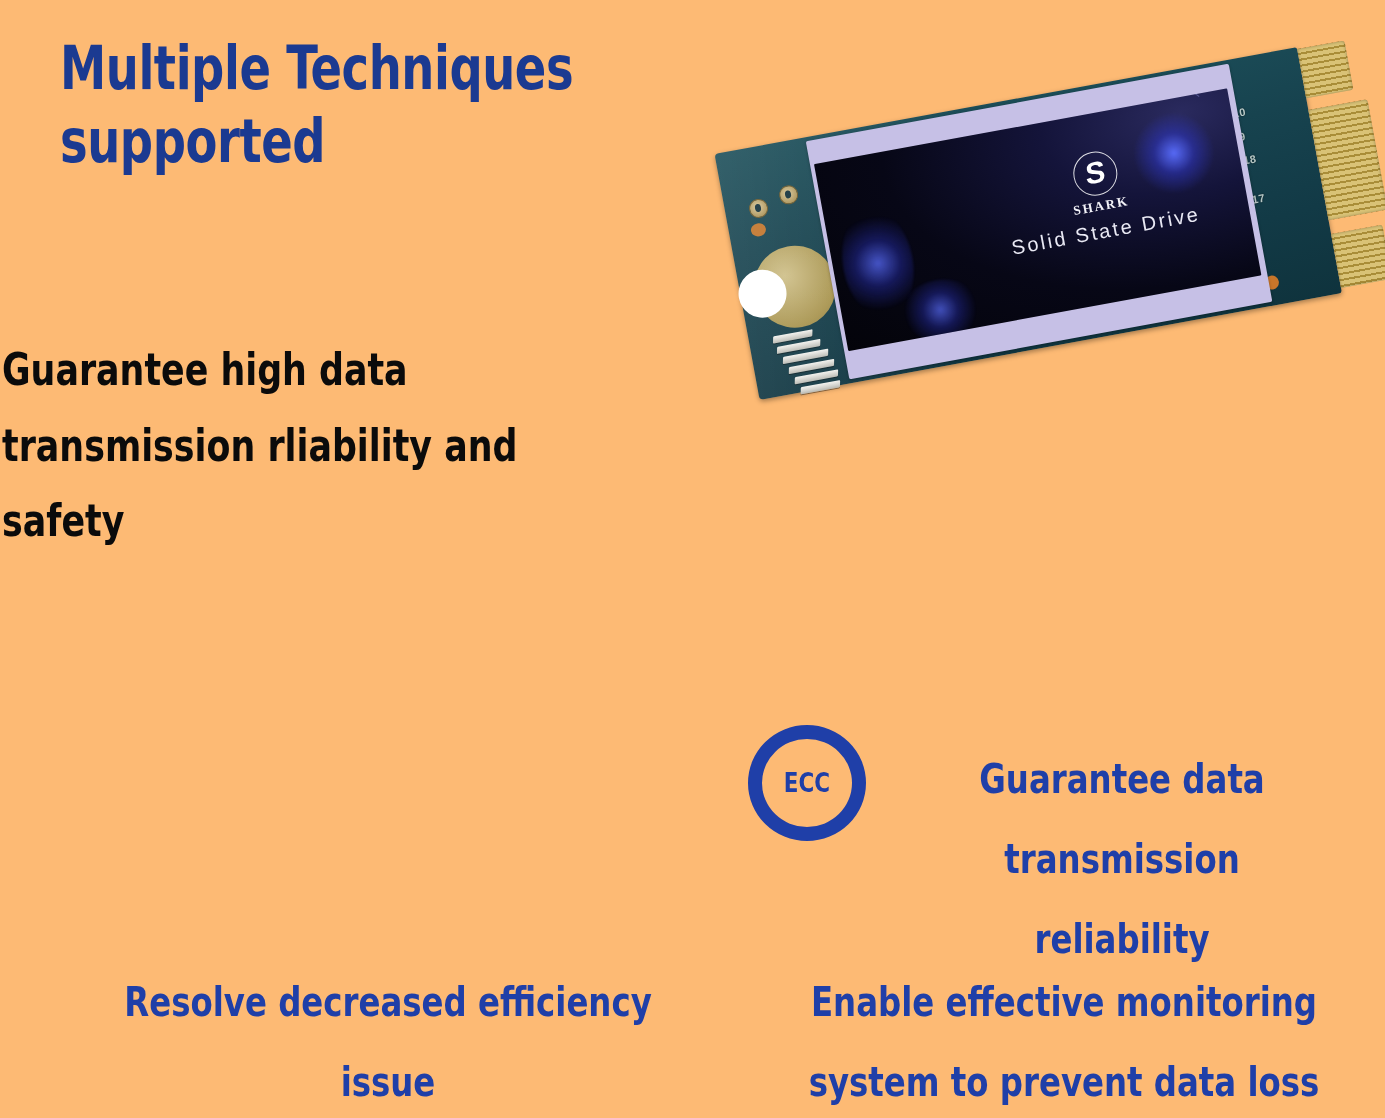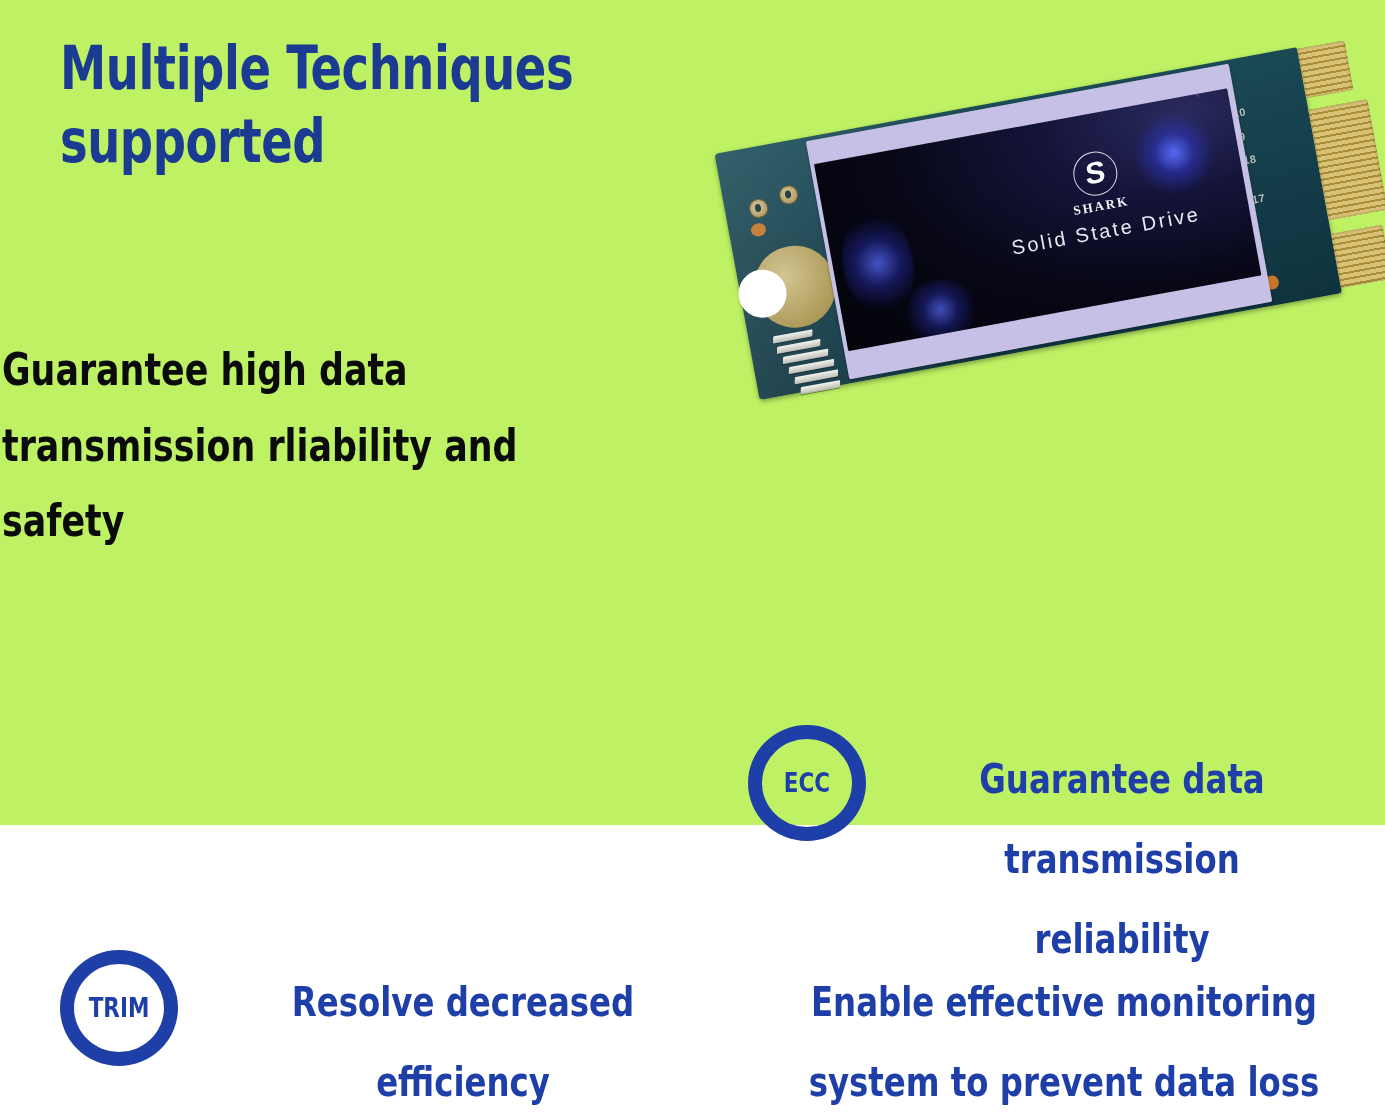--- a/index.html
+++ b/index.html
@@ -2,21 +2,21 @@
 <html><head>
 <meta charset="utf-8">
 <title>SSD Feature Infographic</title>
 <style>
   html,body{margin:0;padding:0;background:#ffffff;}
   body{
     width:1385px;height:1118px;position:relative;overflow:hidden;
     font-family:"Liberation Sans", sans-serif;
     -webkit-font-smoothing:antialiased;
   }
-  .stage{position:absolute;left:0;top:0;width:1385px;height:825px;background:#bef264;}
+  .stage{position:absolute;left:0;top:0;width:1385px;height:1118px;background:#fdba74;}
 
   
   .headline{
     position:absolute;left:60px;top:32px;width:620px;
     color:#1b3a91;
     font-family:"Liberation Sans Narrow","DejaVu Sans Condensed","Liberation Sans",sans-serif;
     font-weight:700;
     font-size:60px;line-height:1.22;
     letter-spacing:-0.5px;
     transform:scaleX(0.86);transform-origin:left top;
@@ -292,23 +292,20 @@
 
     <div class="feat f-ecc">
       <div class="badge sm">
         <span>ECC</span>
       </div>
       <div class="feat-text ctr">Guarantee data transmission
 reliability</div>
     </div>
 
     <div class="feat f-trim">
-      <div class="badge sm">
-        <span>TRIM</span>
-      </div>
       <div class="feat-text ctr">Resolve decreased efficiency
 issue</div>
     </div>
 
     <div class="feat f-smart">
       <div class="feat-text ctr">Enable effective monitoring
 system to prevent data loss</div>
     </div>
 
   </div>

